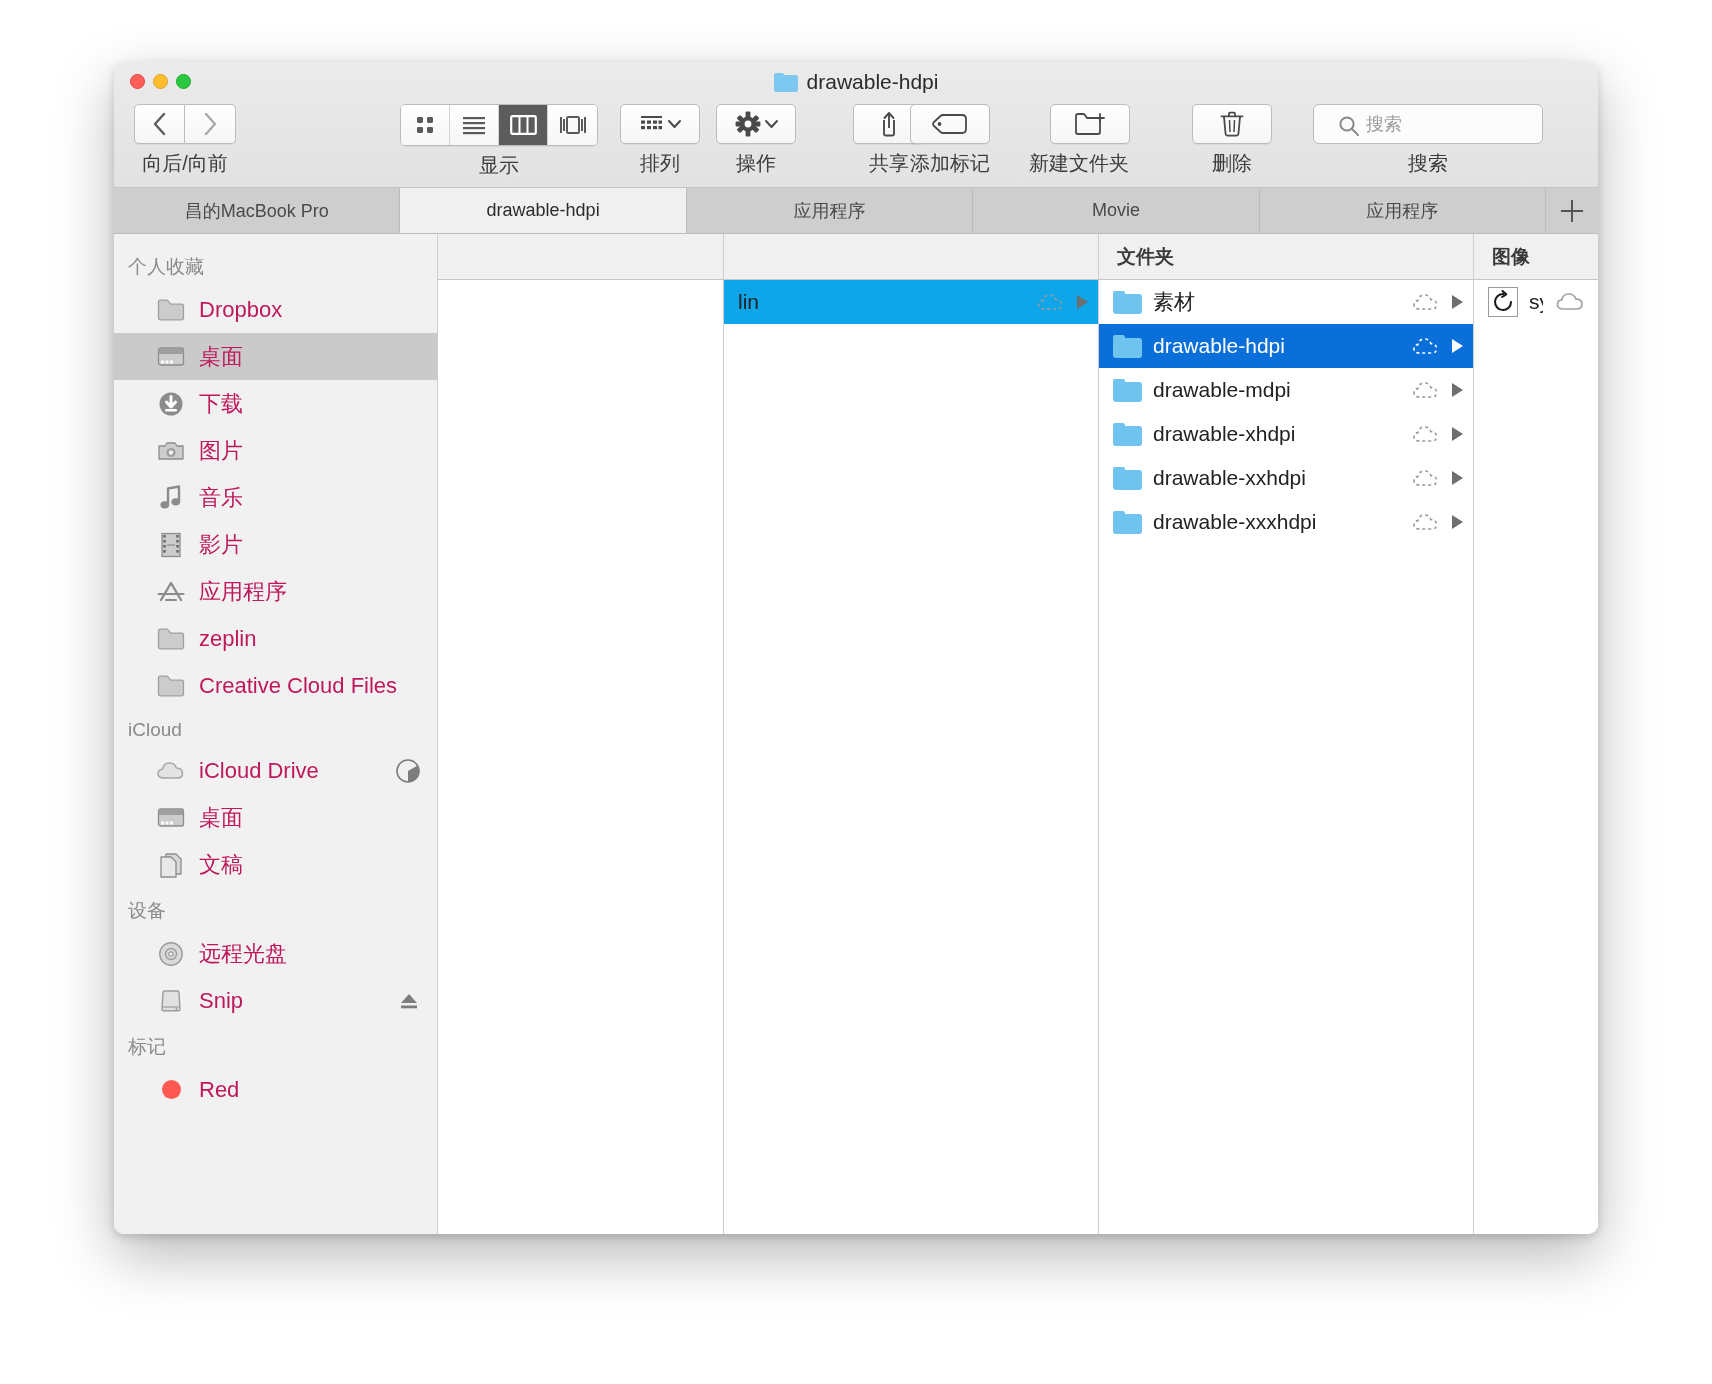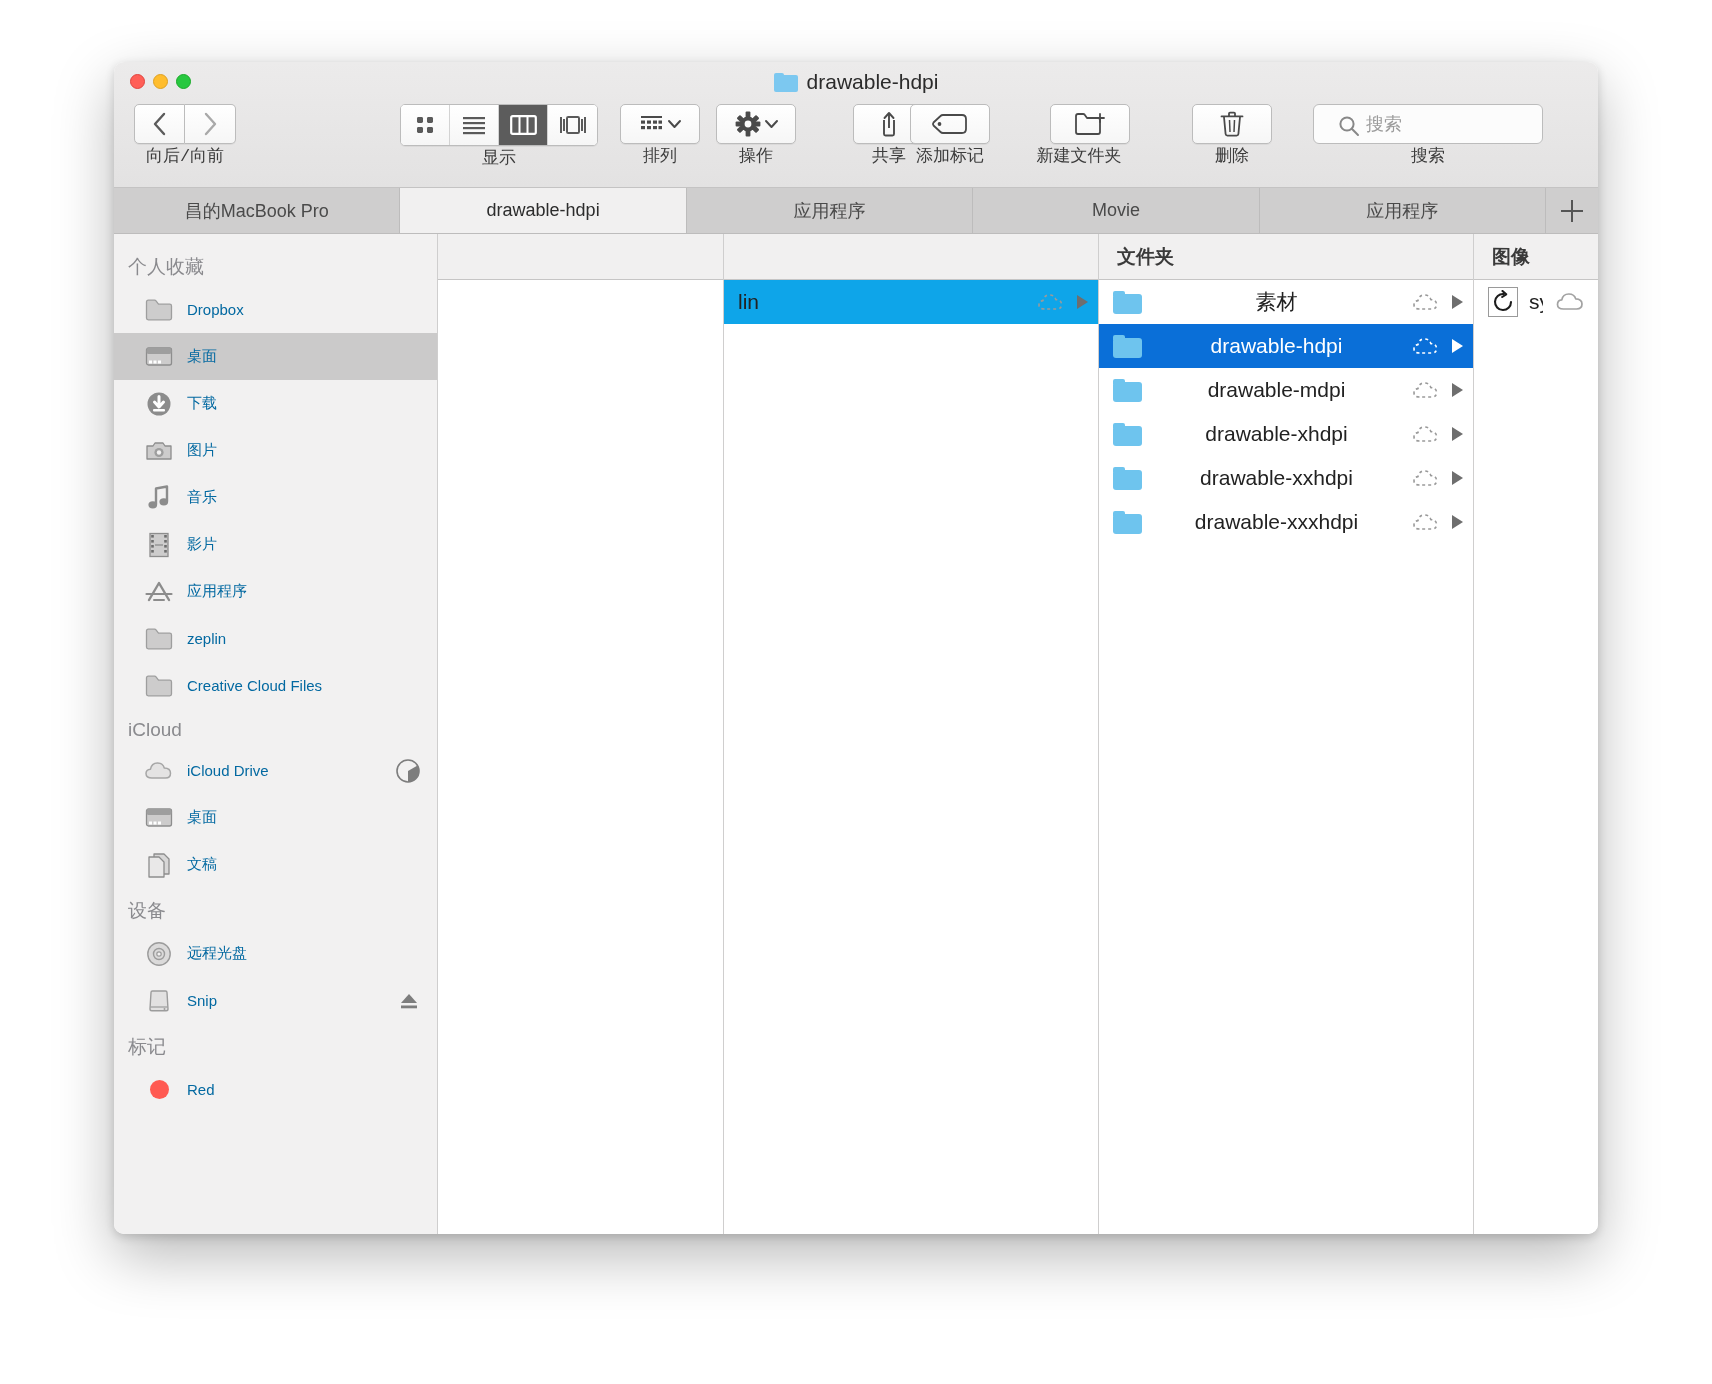--- a/index.html
+++ b/index.html
@@ -59,22 +59,22 @@
     width: 10px; height: 4px; background: #7cc8f0; border-radius: 2px 2px 0 0;
   }
 
   
   .toolbar {
     position: absolute; left: 0; right: 0; top: 42px;
     height: 84px;
   }
   .tb-group { position: absolute; top: 0; }
   .tb-label {
-    text-align: center; font-size: 17px; color: #3c3c3c;
-    white-space: nowrap; font-family: Liberation Mono, monospace;
+    text-align: center; font-size: 20px; color: #3c3c3c;
+    margin-top: 6px; white-space: nowrap;
   }
 
   .seg {
     display: flex;
     border: 1px solid #bcbcbc;
     border-radius: 5px;
     overflow: hidden;
     background: #fefefe;
     box-shadow: 0 1px 0 rgba(0,0,0,0.05);
   }
@@ -159,22 +159,22 @@
     padding-top: 10px;
     overflow: hidden;
   }
   .sb-section {
     font-size: 19px; color: #8a8a8e;
     padding: 10px 0 6px 14px;
     font-weight: normal;
   }
   .sb-item {
     display: flex; align-items: center; gap: 13px;
-    height: 47px; padding-left: 30px; padding-right: 16px;
-    font-size: 15px; color: #0369a1;
+    height: 47px; padding-left: 42px; padding-right: 16px;
+    font-size: 22px; color: #be185d;
   }
   .sb-item.selected { background: #cbcaca; }
   .sb-ico { width: 30px; height: 26px; flex: 0 0 30px; display: flex; align-items: center; justify-content: center; }
   .sb-label { flex: 1 1 auto; white-space: nowrap; overflow: hidden; }
   .sb-right { flex: 0 0 auto; display: flex; align-items: center; }
   .tagdot { width: 19px; height: 19px; border-radius: 50%; }
 
   
   .columns { flex: 1 1 auto; display: flex; min-width: 0; }
   .col {
@@ -638,21 +638,21 @@
               <span class="badge">
                 <svg width="30" height="22" viewBox="0 0 30 22">
                   <path d="M8.5 18 Q3 18 3 13.8 Q3 10 7 9.6 Q8 4 13.5 4 Q18.6 4 19.8 8.6 Q25.5 8.8 25.5 13.5 Q25.5 18 21 18 Z" fill="none" stroke="#9a9a9a" stroke-width="1.6" stroke-dasharray="3 3" stroke-linejoin="round"></path>
                 </svg>
                 <span class="tri"></span>
               </span>
             </div>
           </div>
         </div>
 
-        <div class="col c2" style="flex:0 0 375px;text-align:center;">
+        <div class="col c2" style="flex:0 0 375px;">
           <div class="col-head">文件夹</div>
           <div class="col-list">
 
             <div class="row">
               <span class="folder-ico"></span>
               <span class="name">素材</span>
               <span class="badge">
                 <svg width="30" height="22" viewBox="0 0 30 22">
                   <path d="M8.5 18 Q3 18 3 13.8 Q3 10 7 9.6 Q8 4 13.5 4 Q18.6 4 19.8 8.6 Q25.5 8.8 25.5 13.5 Q25.5 18 21 18 Z" fill="none" stroke="#9a9a9a" stroke-width="1.6" stroke-dasharray="3 3" stroke-linejoin="round"></path>
                 </svg>

